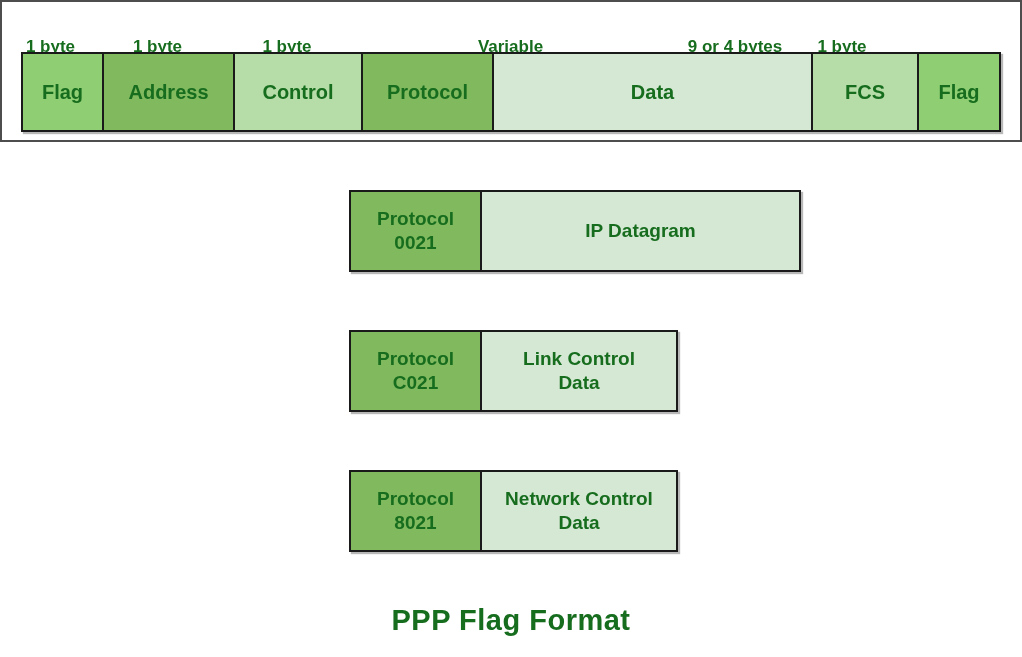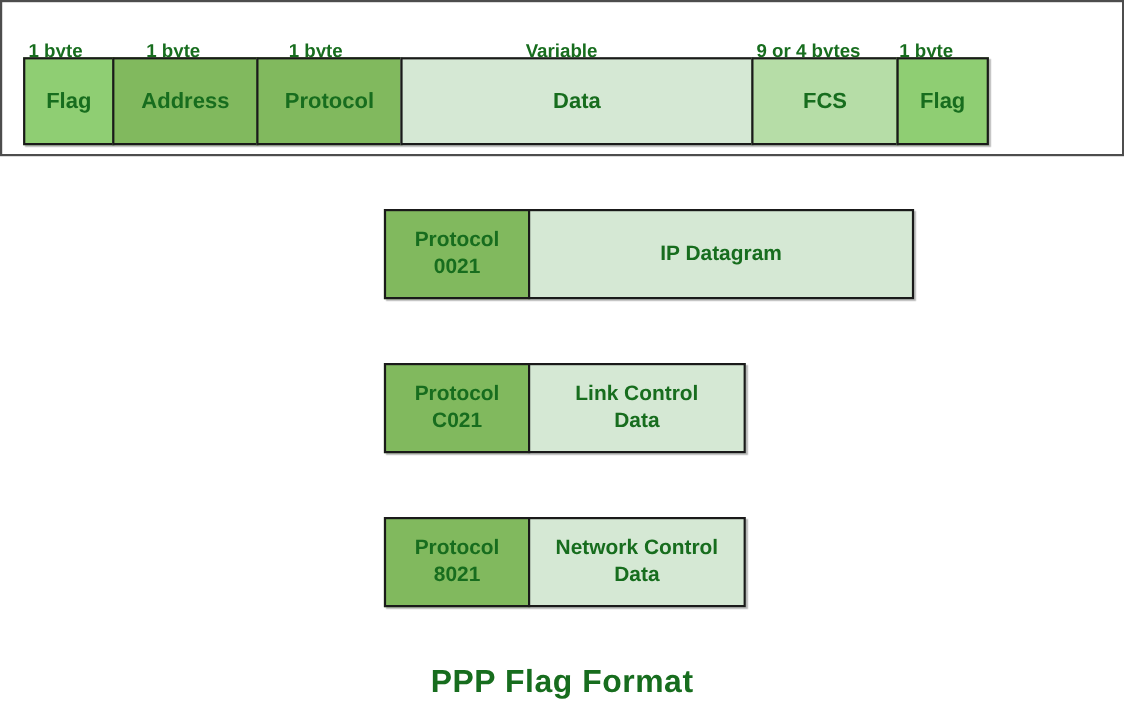--- a/index.html
+++ b/index.html
@@ -39,21 +39,21 @@
     height:80px;
     border:2px solid var(--box-border);
     display:flex; align-items:center; justify-content:center;
     font-weight:bold; font-size:20px;
     color:var(--text-green);
   }
   .field-box + .field-box { margin-left:-2px; }
 
   
   .bw0{width:83px;} .bw1{width:133px;} .bw2{width:130px;} .bw3{width:133px;}
-  .bw4{width:321px;} .bw5{width:134px;} .bw6{width:84px;}
+  .bw4{width:321px;} .bw5{width:108px;} .bw6{width:84px;}
   
   .sw0{width:83px;} .sw1{width:131px;} .sw2{width:128px;} .sw3{width:131px;}
   .sw4{width:319px;text-decoration:underline;} .sw5{width:130px;} .sw6{width:84px;}
 
   
   .fill-flag  { background:var(--flag-green); }
   .fill-mid   { background:var(--mid-green); }
   .fill-light { background:var(--light-green); }
   .fill-pale  { background:var(--pale-green); }
 
@@ -71,21 +71,21 @@
     height:82px;
     border:2px solid var(--box-border);
     display:flex; align-items:center; justify-content:center;
     font-weight:bold; font-size:19px; line-height:24px;
     color:var(--text-green);
     text-align:center;
     white-space:pre-line;
   }
   .proto-box { width:133px; background:var(--mid-green); }
   .payload-box { margin-left:-2px; background:var(--pale-green); }
-  .payload-wide { width:351px; }
+  .payload-wide { width:321px; }
   .payload-narrow { width:198px; }
 
   .caption {
     position:absolute; left:0; top:604px;
     width:100%;
     text-align:center;
     font-weight:bold; font-size:29px;
     color:var(--text-green);
     letter-spacing:0.5px;
   }
@@ -102,20 +102,21 @@
     <div class="size-cell sw1">1 byte</div>
     <div class="size-cell sw2">1 byte</div>
     <div class="size-cell sw4">Variable</div>
     <div class="size-cell sw5">9 or 4 bytes</div>
     <div class="size-cell sw6">1 byte</div>
   </div>
 
   <div class="box-row">
     <div class="field-box bw0 fill-flag">Flag</div>
     <div class="field-box bw1 fill-mid">Address</div>
+    <div class="field-box bw2 fill-light">Control</div>
     <div class="field-box bw3 fill-mid">Protocol</div>
     <div class="field-box bw4 fill-pale">Data</div>
     <div class="field-box bw5 fill-light">FCS</div>
     <div class="field-box bw6 fill-flag">Flag</div>
   </div>
 
   <div class="example-row row-0">
     <div class="proto-box">Protocol
 0021</div>
     <div class="payload-box payload-wide">IP Datagram</div>

